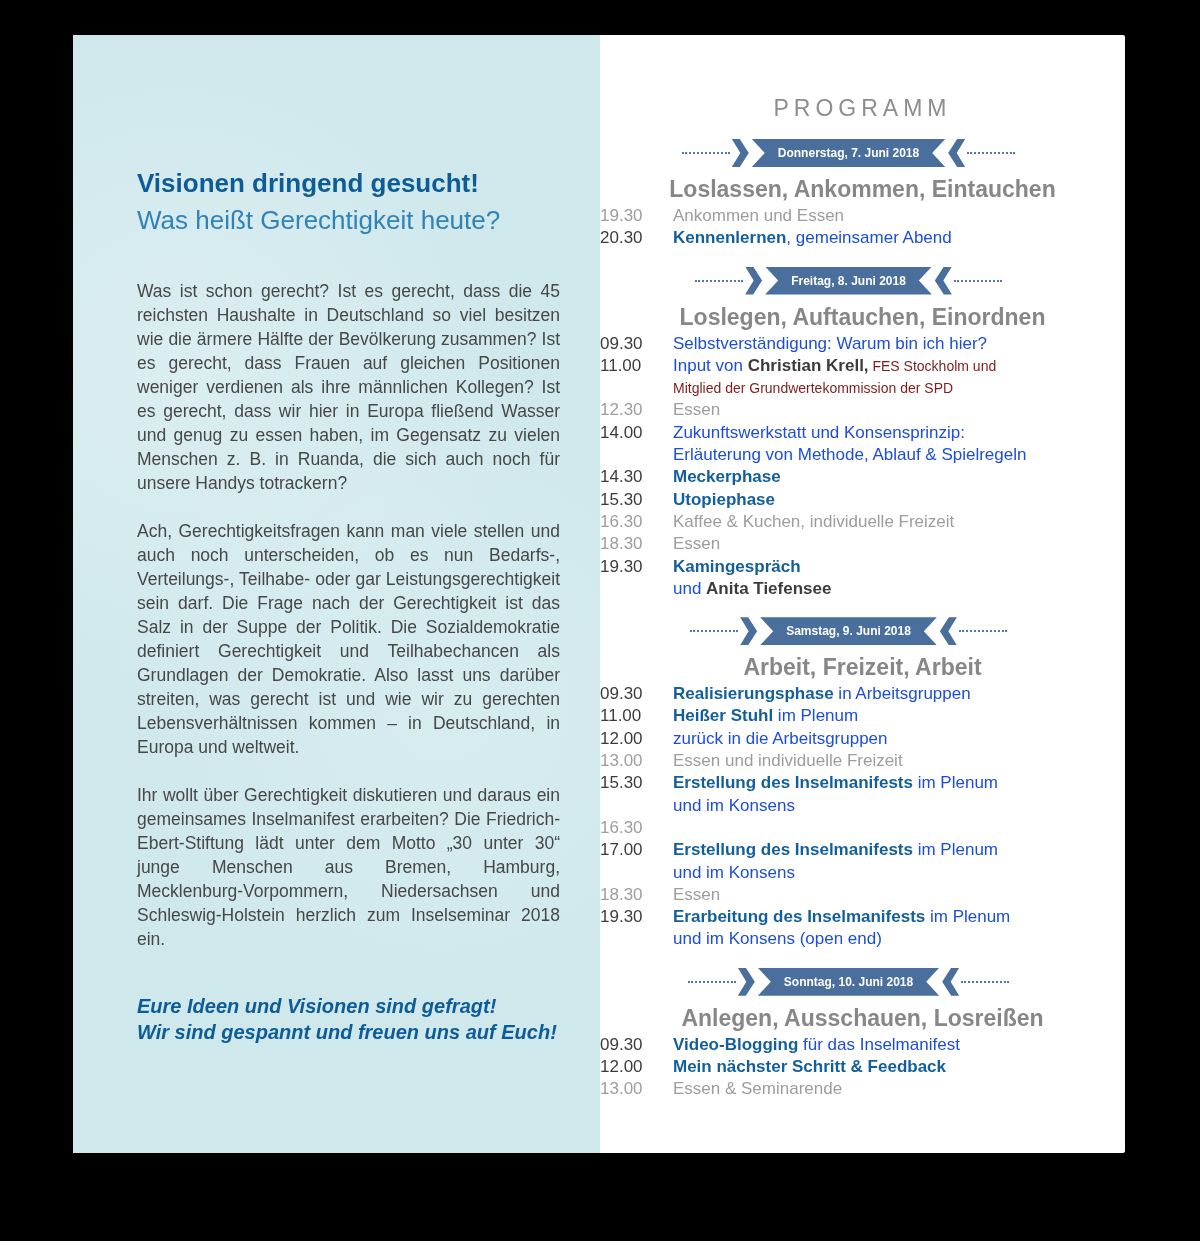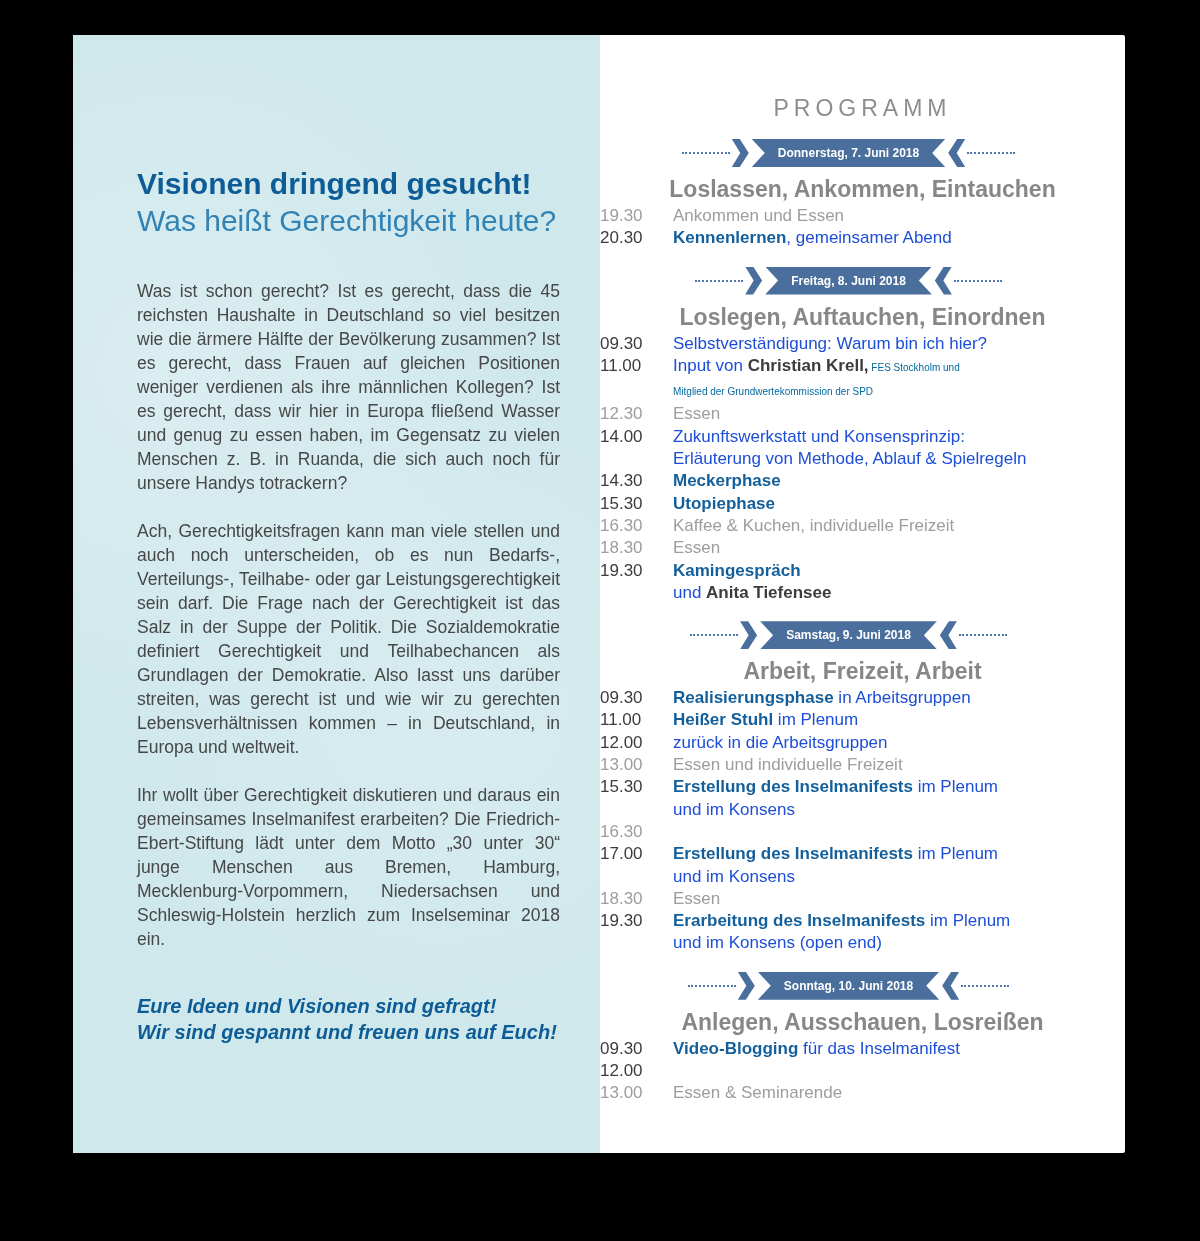--- a/index.html
+++ b/index.html
@@ -14,21 +14,21 @@
   }
   
   .left-panel{
     width:527px;flex-shrink:0;box-sizing:border-box;
     background:
       radial-gradient(circle at 20% 30%, rgba(255,255,255,.25), transparent 40%),
       radial-gradient(circle at 70% 60%, rgba(255,255,255,.18), transparent 45%),
       #cfe8ec;
     padding:130px 40px 0 64px;
   }
-  .intro-title{margin:0 0 40px 0;font-size:30px;line-height:37px;}
+  .intro-title{margin:0 0 40px 0;font-size:26px;line-height:37px;}
   .intro-title .t1{font-weight:bold;color:#0d5c96;}
   .intro-title .t2{font-weight:normal;color:#3182b5;}
   .left-panel p{
     margin:0 0 24px 0;font-size:17.5px;line-height:24px;color:#474747;
     text-align:justify;
   }
   .footer-bold{margin-top:42px !important;}
   .footer-bold span{font-weight:bold;color:#0d5c96;font-size:20px;line-height:26px;font-style:italic;}
   
   .right-panel{flex:1;box-sizing:border-box;padding-top:60px;}
@@ -56,21 +56,21 @@
   }
   .rows{padding-right:40px;}
   .row{display:flex;font-size:17px;line-height:22.3px;color:#3c3c3c;}
   .row .time{width:73px;flex-shrink:0;}
   .row .time.muted{color:#9d9d9d;}
   .row .content{flex:1;}
   .seg-normal{color:#1d4ed8;}
   .seg-muted{color:#9d9d9d;}
   .seg-bold{color:#3c3c3c;font-weight:bold;}
   .seg-highlight{color:#135f9b;font-weight:bold;}
-  .seg-small{color:#0369a1;font-size:10px;}
+  .seg-small{color:#7f1d1d;font-size:14px;}
 </style>
 </head>
 <body>
 
 <div class="page">
 
   <div class="left-panel">
     <div class="intro-title">
       <span class="t1">Visionen dringend gesucht!</span><br>
       <span class="t2">Was heißt Gerechtigkeit heute?</span>
@@ -257,20 +257,23 @@
           <h2 class="day-title">Anlegen, Ausschauen, Losreißen</h2>
           <div class="rows">
             <div class="row">
               <span class="time">09.30</span>
               <div class="content">
                 <div class="line"><span class="seg-highlight">Video-Blogging</span><span class="seg-normal"> für das Inselmanifest</span></div>
               </div>
             </div>
             <div class="row">
               <span class="time">12.00</span>
+              <div class="content">
+                <div class="line"><span class="seg-highlight">Mein nächster Schritt &amp; Feedback</span></div>
+              </div>
             </div>
             <div class="row">
               <span class="time muted">13.00</span>
               <div class="content">
                 <div class="line"><span class="seg-muted">Essen &amp; Seminarende</span></div>
               </div>
             </div>
           </div>
         </section>
       </div>

